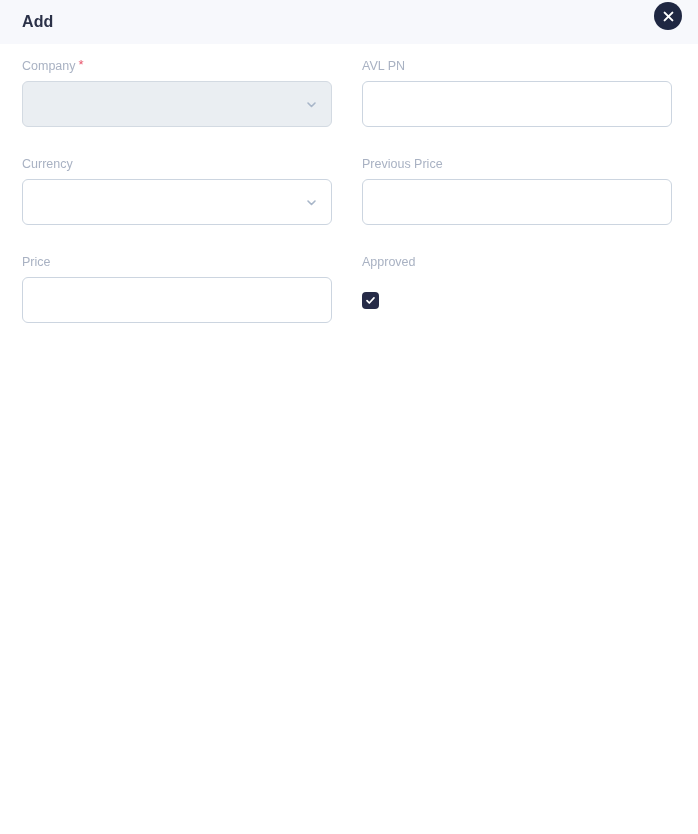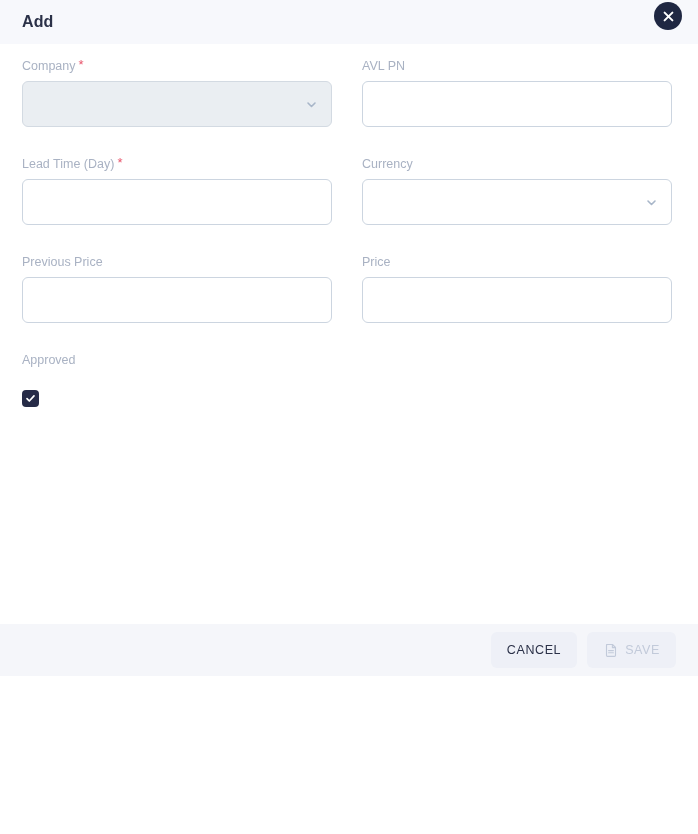--- a/index.html
+++ b/index.html
@@ -247,26 +247,20 @@
         </div>
       </div>
 
       <div class="field">
         <label class="field-label">
           <span>AVL PN</span>
         </label>
         <input class="text-input" type="text" value="" placeholder="" style="">
       </div>
 
-      <div class="field">
-        <label class="field-label">
-          <span>Lead Time (Day)</span><span class="required-mark">*</span>
-        </label>
-        <input class="text-input" type="text" value="" placeholder="" style="">
-      </div>
 
       <div class="field">
         <label class="field-label">
           <span>Currency</span>
         </label>
         <div class="select-control">
           <span class="select-value"></span>
           <span class="chevron">
             <svg width="13" height="13" viewBox="0 0 13 13" aria-hidden="true">
               <path d="M3 5 L6.5 8.5 L10 5" fill="none" stroke="#a8b6c9" stroke-width="1.6" stroke-linecap="round" stroke-linejoin="round"></path>
@@ -299,29 +293,14 @@
             <svg width="11" height="11" viewBox="0 0 11 11" aria-hidden="true">
               <path d="M2 5.6 L4.3 8 L9 2.9" fill="none" stroke="#ffffff" stroke-width="1.7" stroke-linecap="round" stroke-linejoin="round"></path>
             </svg>
           </button>
         </div>
       </div>
 
     </div>
   </div>
 
-  <div class="modal-footer">
-    <button class="btn btn-cancel">
-      <span>CANCEL</span>
-    </button>
-    <button class="btn btn-save" disabled="">
-      <span class="btn-icon">
-        <svg width="14" height="14" viewBox="0 0 14 14" aria-hidden="true">
-          <path d="M2.5 1.5 h6 L11.5 4.5 v8 a0.9 0.9 0 0 1 -0.9 0.9 h-7.2 a0.9 0.9 0 0 1 -0.9 -0.9 v-10.1 a0.9 0.9 0 0 1 0.9 -0.9 z" fill="none" stroke="#c2cada" stroke-width="1.1" stroke-linejoin="round"></path>
-          <path d="M8.4 1.6 v3 h3" fill="none" stroke="#c2cada" stroke-width="1.1" stroke-linejoin="round"></path>
-          <path d="M4.6 7.6 h4.8 M4.6 9.8 h4.8" fill="none" stroke="#c2cada" stroke-width="1.1" stroke-linecap="round"></path>
-        </svg>
-      </span>
-      <span>SAVE</span>
-    </button>
-  </div>
 
 </div>
 
 </body></html>

